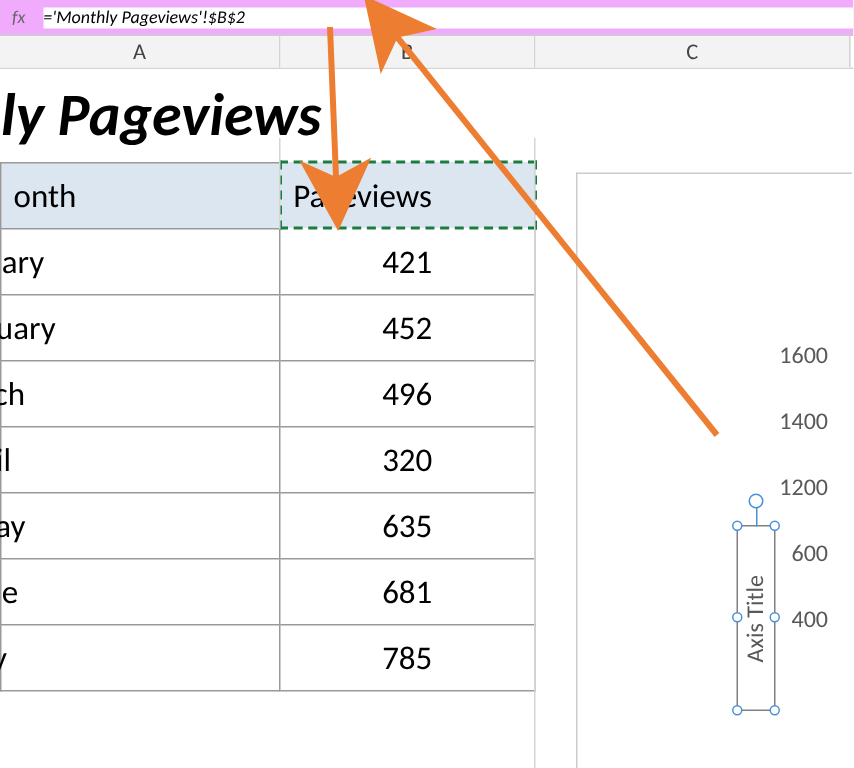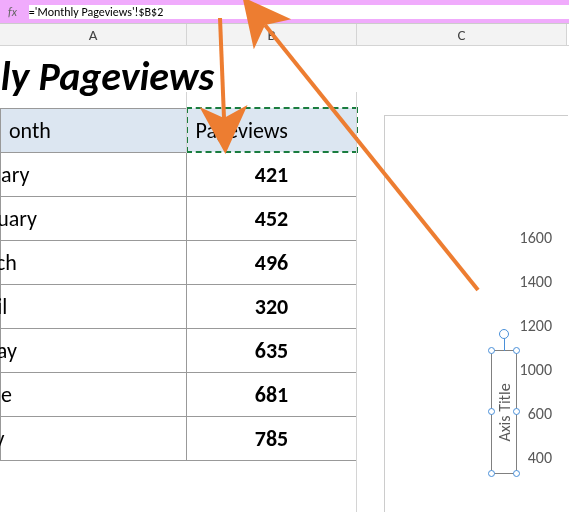--- a/index.html
+++ b/index.html
@@ -24,20 +24,21 @@
       font-size: 12px;
       color: #666;
       margin-right: 12px;
     }
     .formula-input {
       font-size: 12px;
       border: none;
       outline: none;
       flex: 1;
       font-family: Calibri, Arial, sans-serif;
+      font-style: italic;
     }
     .col-headers {
       display: flex;
       height: 22px;
       background: #fff;
       border-bottom: 1px solid #d4d4d4;
     }
     .col-header {
       text-align: center;
       font-size: 15px;
@@ -84,21 +85,20 @@
     .th-pageviews { width: 170px; text-align: right;}
     .data-table .header-selected {
       border: 2px dashed #1a7d3f !important;
     }
     .data-table td.col-month {
       text-align: left;
       padding-left: 2px;
     }
     .data-table td.col-pv {
       text-align: center;
-      font-weight: bold;
     }
     
     .data-table td.col-month span {
       margin-left: -25px;
     }
     .chart-area {
       position: absolute;
       left: 384px;
       top: 69px;
       width: 184px;
@@ -240,21 +240,20 @@
       <td class="col-pv">785</td>
     </tr>
   </tbody>
     </table>
 
   <div class="chart-area">
     <div class="axis-ticks">
       <div class="axis-tick">1600</div>
       <div class="axis-tick">1400</div>
       <div class="axis-tick">1200</div>
-      <div class="axis-tick">1000</div>
       <div class="axis-tick">600</div>
       <div class="axis-tick">400</div>
 
     </div>
     <div class="axis-title-box">
       <div class="rotate-line"></div>
       <div class="rotate-handle"></div>
       <span class="axis-title-text">Axis Title</span>
       <div class="handle h-tl"></div>
       <div class="handle h-tr"></div>

